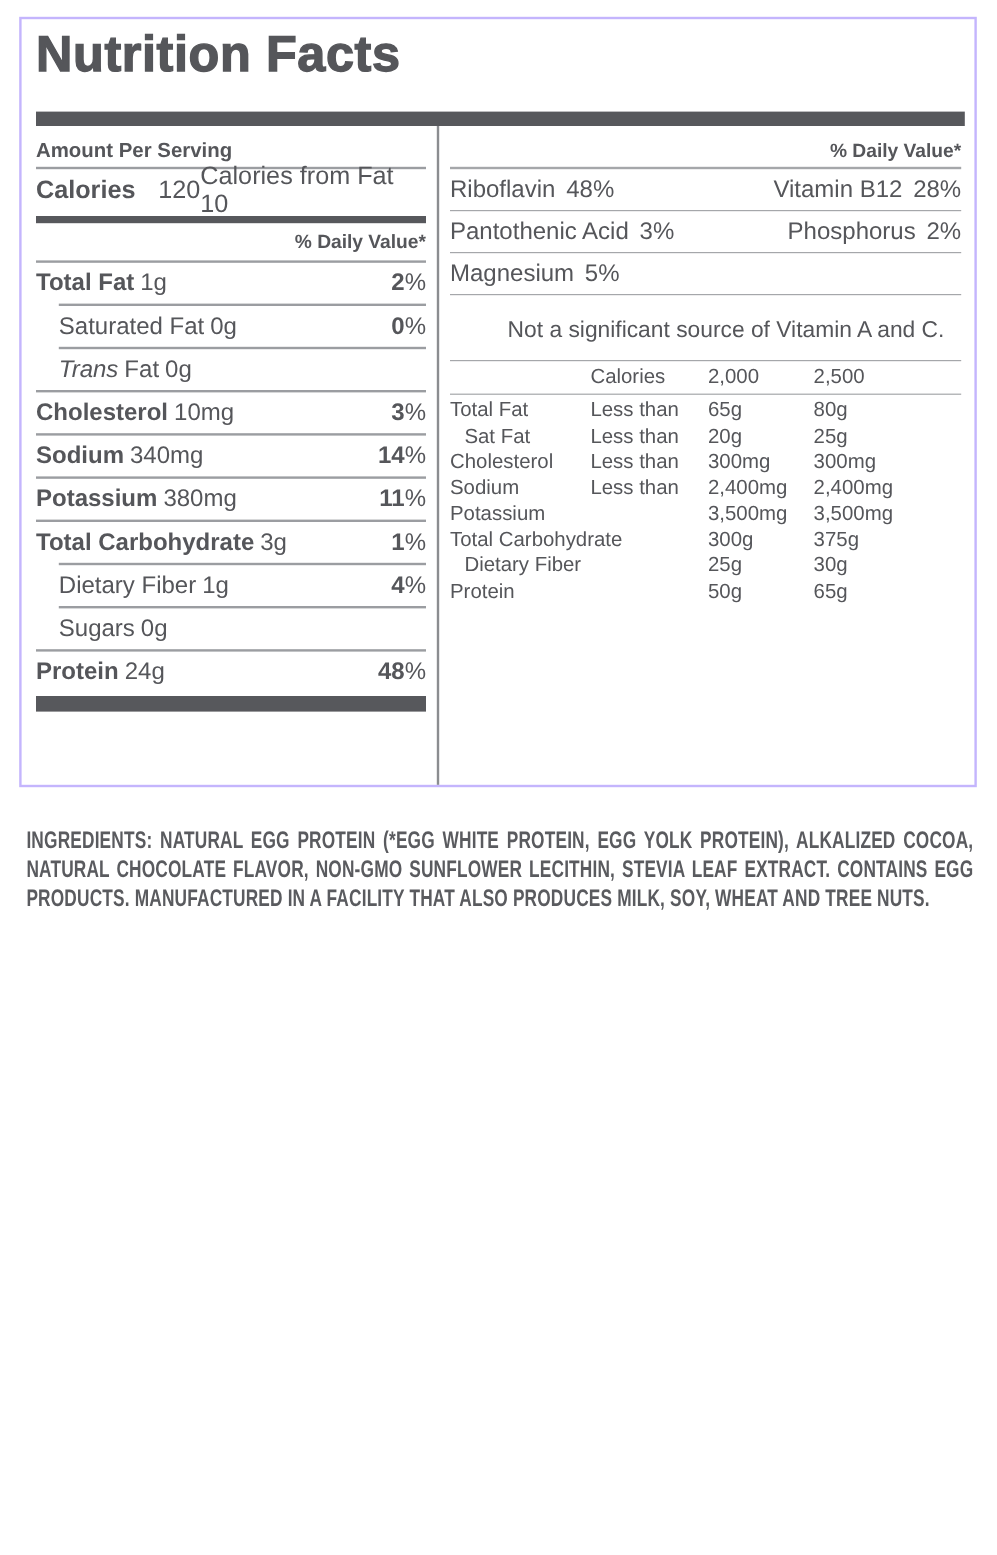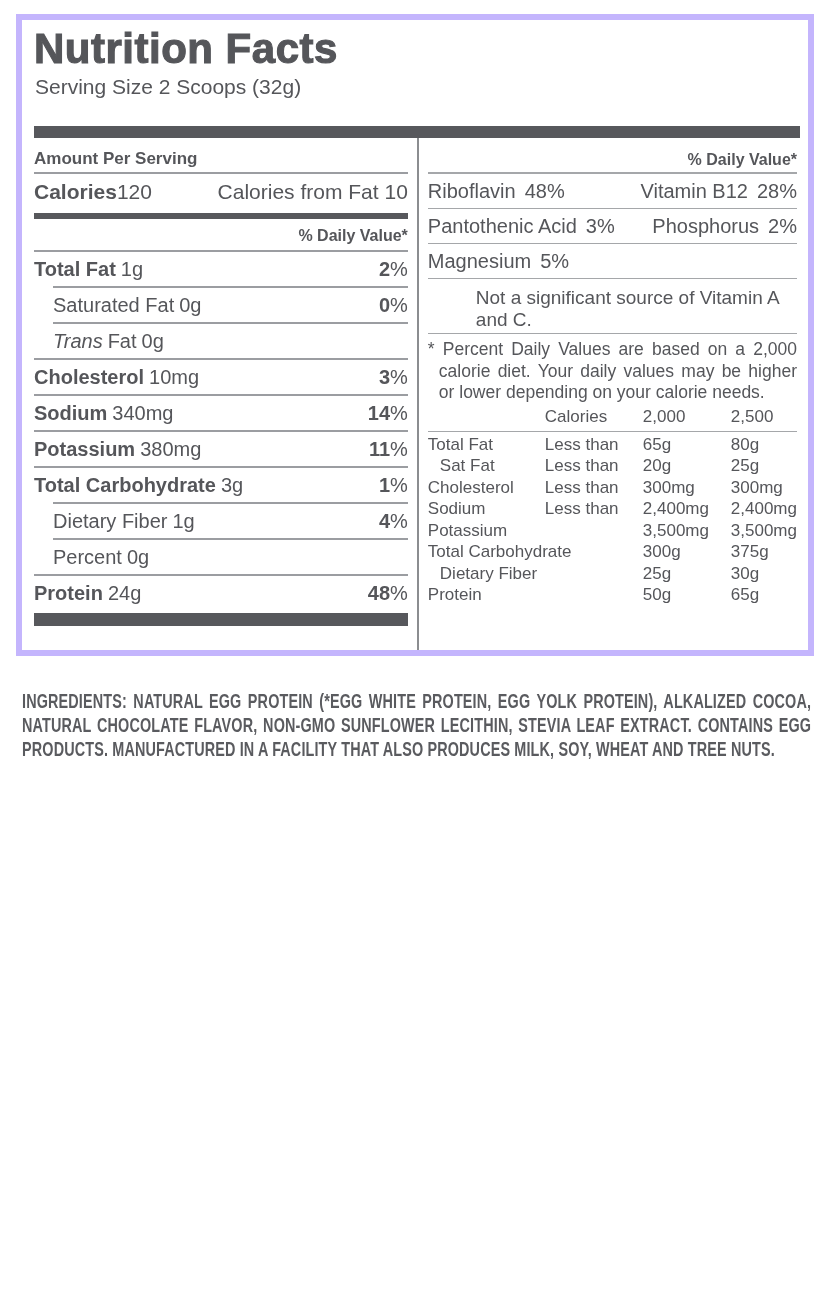--- a/index.html
+++ b/index.html
@@ -7,21 +7,21 @@
     position:relative;
     width:831px;height:1296px;
     background:#ffffff;
     font-family:"Liberation Sans", sans-serif;
     color:#55565a;
     box-sizing:border-box;
   }
   .label-box{
     position:absolute;left:16px;top:14px;
     width:798px;height:642px;
-    border:6px solid #c4b5fd;
+    border:2px solid #c4b5fd;
     box-sizing:border-box;
     background:#fff;
     display:flex;flex-direction:column;
   }
   .label-title{
     margin:8px 12px 0 12px;
     font-size:42px;font-weight:bold;
     letter-spacing:0.5px;
     -webkit-text-stroke:1.1px #55565a;
     line-height:1.0;
@@ -31,38 +31,38 @@
     font-size:21px;line-height:1.2;
   }
   .bar-top{
     margin:27px 8px 0 12px;
     height:12px;background:#57585c;
   }
   .columns{
     flex:1;display:flex;min-height:0;
   }
   .col-left{
-    width:397px;box-sizing:border-box;
+    width:346px;box-sizing:border-box;
     padding:8px 9px 0 12px;
     display:flex;flex-direction:column;
   }
   .col-right{
     flex:1;box-sizing:border-box;
     border-left:2px solid #8b8d90;
     padding:9px 11px 0 9px;
     display:flex;flex-direction:column;
   }
   .aps{font-size:17px;font-weight:bold;height:26px;display:flex;align-items:center;}
   .hr{height:0;border-top:2px solid #9b9da1;}
   .hr-lt{height:0;border-top:1.5px solid #a5a7aa;}
   .cal-row{
     height:36px;display:flex;align-items:center;font-size:21px;
   }
   .cal-row .b{font-weight:bold;}
-  .cal-row .val{margin-left:0;}
+  .cal-row .val{margin-left:19px;}
   .cal-row .from-fat{margin-left:auto;}
   .bar-mid{height:6px;background:#57585c;margin:3px 0 2px 0;}
   .dv-head{
     height:29px;display:flex;align-items:center;justify-content:flex-end;
     font-size:16px;font-weight:bold;
   }
   .nrow{
     height:34px;display:flex;align-items:center;font-size:20px;
   }
   .nrow .name{white-space:nowrap;}
@@ -118,21 +118,20 @@
     color:#5a5b5f;
     letter-spacing:0.2px;
   }
 </style>
 </head>
 <body>
 
 <div class="page">
   <div class="label-box">
     <div class="label-title">Nutrition Facts</div>
-    <div class="serving">Serving Size 2 Scoops (32g)</div>
     <div class="bar-top"></div>
 
     <div class="columns">
 
       <div class="col-left">
         <div class="aps">Amount Per Serving</div>
         <div class="hr"></div>
         <div class="cal-row">
           <span class="b">Calories</span>
           <span class="val">120</span>
@@ -183,21 +182,21 @@
         </div>
         <div class="sep ind"></div>
 
         <div class="nrow sub">
           <span class="name"><span>Dietary Fiber</span><span class="amt">1g</span></span>
           <span class="pct"><span class="b">4</span><span>%</span></span>
         </div>
         <div class="sep ind"></div>
 
         <div class="nrow sub">
-          <span class="name"><span>Percent</span><span class="amt">0g</span></span>
+          <span class="name"><span>Sugars</span><span class="amt">0g</span></span>
         </div>
         <div class="sep"></div>
 
         <div class="nrow">
           <span class="name"><span class="b">Protein</span><span class="amt">24g</span></span>
           <span class="pct"><span class="b">48</span><span>%</span></span>
         </div>
         <div class="bar-bottom"></div>
       </div>
 
@@ -220,21 +219,20 @@
         <div class="hr-lt"></div>
 
         <div class="vrow">
           <span class="vcell"><span>Magnesium</span><span class="pct">5%</span></span>
           <span class="vcell"><span></span><span class="pct"></span></span>
         </div>
         <div class="hr-lt"></div>
 
         <div class="note">Not a significant source of Vitamin A and C.</div>
         <div class="hr-lt fn-sep"></div>
-        <div class="footnote">* Percent Daily Values are based on a 2,000 calorie diet. Your daily values may be higher or lower depending on your calorie needs.</div>
 
         <div class="ftable">
           <span class="cell head"></span>
           <span class="cell head">Calories</span>
           <span class="cell head">2,000</span>
           <span class="cell head">2,500</span>
           <span class="hsep"></span>
 
           <span class="cell">Total Fat</span>
           <span class="cell">Less than</span>

